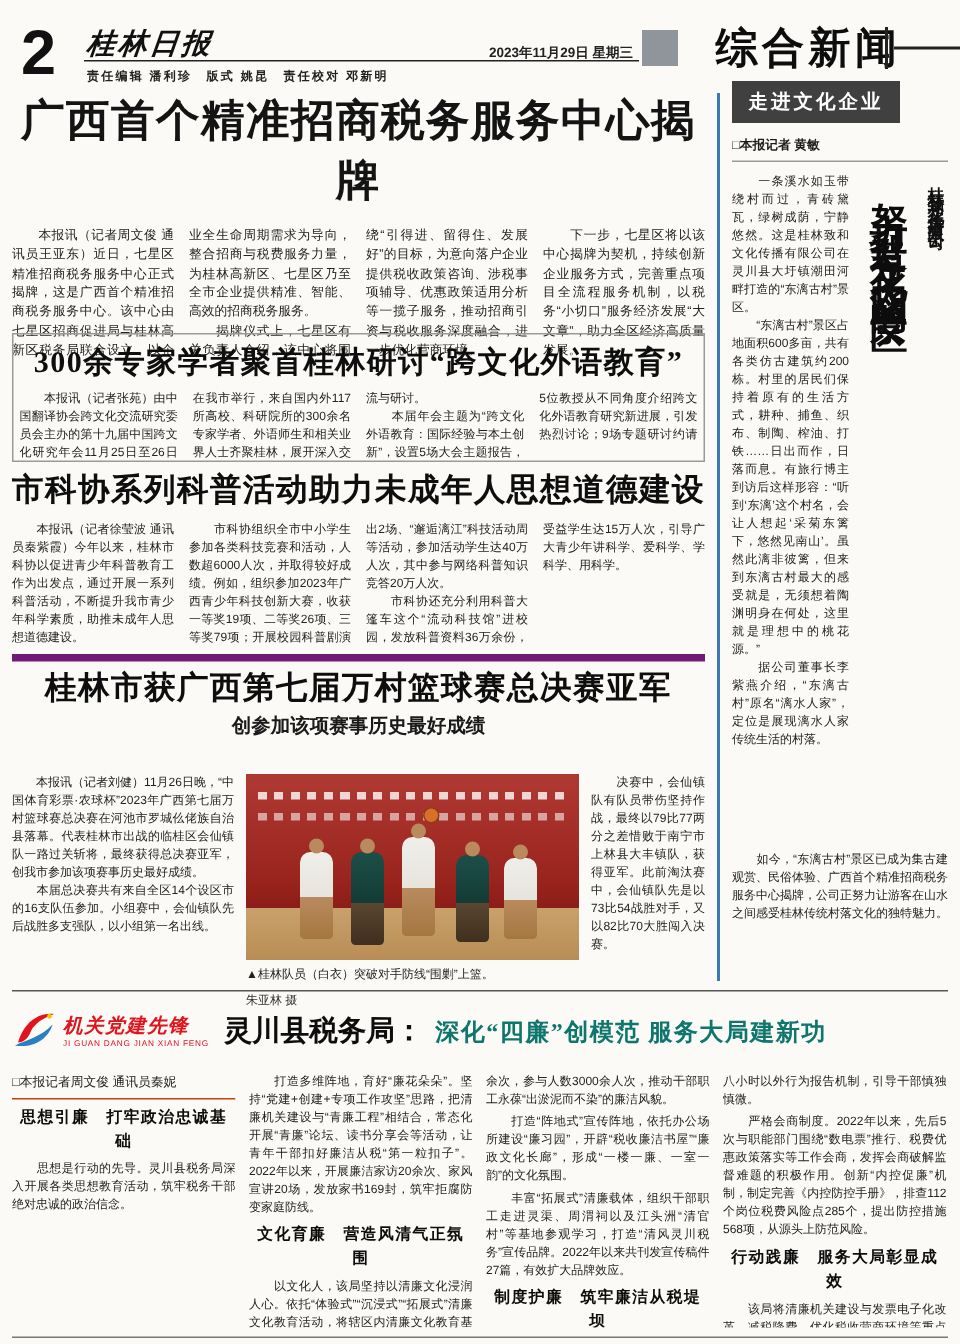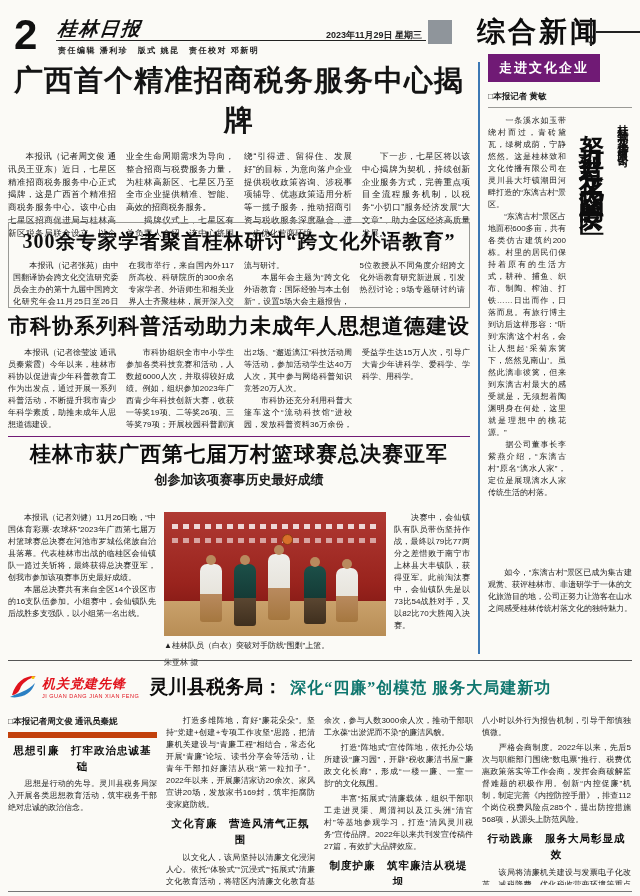--- a/index.html
+++ b/index.html
@@ -40,21 +40,21 @@
   .story2{position:absolute;left:8px;top:222px;width:452px;height:76px;border:1px solid #9a9a96;padding:5px 4px 3px 4px;}
   .headline2{font-size:20px;letter-spacing:1px;}
   .body2{margin-top:5px;height:48px;font-size:8px;}
 
   
   .story3{position:absolute;left:8px;top:312px;width:462px;height:118px;}
   .headline3{font-size:21px;letter-spacing:1px;}
   .body3{margin-top:7px;height:86px;font-size:8px;}
 
   
-  .story4{position:absolute;left:8px;top:436px;width:462px;height:218px;border-top:1px solid #701a75;padding-top:3px;}
+  .story4{position:absolute;left:8px;top:436px;width:462px;height:218px;border-top:5px solid #701a75;padding-top:3px;}
   .headline4{font-size:21px;letter-spacing:1px;}
   .sub4{text-align:center;font-size:13px;font-weight:700;margin-top:3px;color:#1a1a1a;}
   .s4grid{display:flex;gap:8px;margin-top:23px;height:166px;}
   .s4col1{width:148px;}
   .s4mid{width:222px;}
   .s4col3{width:76px;}
   .s4col1,.s4col3{font-size:8px;}
   .photo{position:relative;width:222px;height:124px;overflow:hidden;
     background:linear-gradient(180deg,#b03a33 0%,#99231d 58%,#8c1d18 72%,#c9a16b 72%,#b88d55 100%);}
   .ph-strip1,.ph-strip2{position:absolute;left:8px;right:8px;height:5px;
@@ -67,21 +67,21 @@
   .pw{background:linear-gradient(180deg,#efeeea 0%,#e7e4dc 52%,#b98a5e 52%,#a5773f 100%);}
   .pd{background:linear-gradient(180deg,#1c4f48 0%,#143b36 55%,#5a4631 55%,#3f2f1e 100%);}
   .ball{position:absolute;width:9px;height:9px;border-radius:50%;background:#d8702a;border:1px solid #8a3f12;}
   .caption{display:flex;justify-content:space-between;gap:6px;margin-top:4px;font-size:8px;color:#222;flex-direction:column;}
   .cap-credit{white-space:nowrap;color:#333;}
 
   
   .culture{position:absolute;left:478px;top:52px;width:154px;height:606px;}
   .cul-divider{position:absolute;left:0;top:10px;width:2px;height:592px;background:#3c78b4;}
   .cul-inner{margin-left:10px;}
-  .cul-tag{display:inline-block;background:#701a75;color:#fff;font-size:13px;font-weight:900;
+  .cul-tag{display:inline-block;background:#404040;color:#fff;font-size:13px;font-weight:900;
     letter-spacing:2px;padding:5px 11px;margin-top:2px;}
   .cul-byline{font-size:8.5px;font-weight:700;margin-top:9px;padding-bottom:4px;border-bottom:1px solid #9a9a96;}
   .cul-mid{display:flex;margin-top:7px;height:446px;}
   .cul-body-top{width:78px;font-size:8px;}
   .cul-title-main{writing-mode:vertical-rl;font-family:"Liberation Serif",serif;font-size:25px;
     font-weight:900;letter-spacing:7px;margin-left:9px;color:#0d0d0d;}
   .cul-title-co{writing-mode:vertical-rl;font-size:11px;font-weight:800;letter-spacing:3px;margin-left:7px;color:#111;}
   .cul-body-bottom{margin-top:6px;width:144px;height:62px;font-size:8px;}
 
   
@@ -92,21 +92,21 @@
   .logo-title{color:#e1131d;font-weight:900;font-size:13px;font-style:italic;letter-spacing:1px;white-space:nowrap;}
   .logo-pinyin{color:#e1131d;font-size:5.5px;letter-spacing:.5px;white-space:nowrap;}
   .bot-headline{display:flex;align-items:baseline;gap:8px;white-space:nowrap;}
   .bot-prefix{font-size:19px;font-weight:900;color:#0d0d0d;}
   .bot-main{font-family:"Liberation Serif",serif;font-size:16px;font-weight:900;letter-spacing:1px;color:#0f766e;}
   .bot-cols{display:flex;gap:9px;margin-top:8px;height:170px;overflow:hidden;}
   .bcol{width:149px;font-size:8px;line-height:1.5;text-align:justify;color:#222;overflow:hidden;}
   .bcol .p{margin:0 0 3px 0;white-space:pre-line;}
   .bcol .h{font-family:"Liberation Serif",serif;font-weight:900;font-size:10.5px;text-align:center;
     margin:5px 0 4px 0;color:#0d0d0d;letter-spacing:1px;}
-  .bot-byline{font-size:8.5px;font-weight:700;padding-bottom:4px;margin-bottom:4px;border-bottom:6px solid #c2410c;}
+  .bot-byline{font-size:8.5px;font-weight:400;padding-bottom:4px;margin-bottom:4px;border-bottom:1px solid #c2410c;}
   .page-bottom-rule{position:absolute;left:8px;top:891px;width:624px;height:1px;background:#777;}
 </style>
 </head>
 <body>
 
 <div class="page">
 
   <div class="header">
     <div class="pagenum">2</div>
     <div class="masthead">桂林日报</div>
@@ -170,21 +170,21 @@
     <div class="cul-inner">
       <div class="cul-tag">走进文化企业</div>
       <div class="cul-byline">□本报记者 黄敏</div>
       <div class="cul-mid">
         <div class="cul-body-top bodytext">　　一条溪水如玉带绕村而过，青砖黛瓦，绿树成荫，宁静悠然。这是桂林致和文化传播有限公司在灵川县大圩镇潮田河畔打造的“东漓古村”景区。
 　　“东漓古村”景区占地面积600多亩，共有各类仿古建筑约200栋。村里的居民们保持着原有的生活方式，耕种、捕鱼、织布、制陶、榨油、打铁……日出而作，日落而息。有旅行博主到访后这样形容：“听到‘东漓’这个村名，会让人想起‘采菊东篱下，悠然见南山’。虽然此漓非彼篱，但来到东漓古村最大的感受就是，无须想着陶渊明身在何处，这里就是理想中的桃花源。”
 　　据公司董事长李紫燕介绍，“东漓古村”原名“漓水人家”，定位是展现漓水人家传统生活的村落。</div>
         <div class="cul-title-main">努力打造有文化内涵的景区</div>
         <div class="cul-title-co">桂林致和文化传播有限公司：</div>
       </div>
-      <div class="cul-body-bottom bodytext">　　如今，“东漓古村”景区已成为集古建观赏、获评桂林市、非遗研学于一体的文化旅游目的地，公司正努力让游客在山水之间感受桂林传统村落文化的独特魅力。</div>
+      <div class="cul-body-bottom bodytext">　　如今，“东漓古村”景区已成为集古建观赏、民俗体验、广西首个精准招商税务服务中心揭牌，公司正努力让游客在山水之间感受桂林传统村落文化的独特魅力。</div>
     </div>
   </div>
 
   <div class="bottom">
     <div class="bot-head">
       <div class="logo">
         <svg width="30" height="28" viewBox="0 0 30 28">
           <path d="M4,22 C8,8 18,2 28,3 C20,6 14,10 12,16 C10,20 7,22 4,22 Z" fill="#e1131d"></path>
           <path d="M2,24 C10,20 20,18 27,10 C24,20 14,26 2,24 Z" fill="#2a7fc3"></path>
           <circle cx="25" cy="4.5" r="1.6" fill="#f5c400"></circle>

